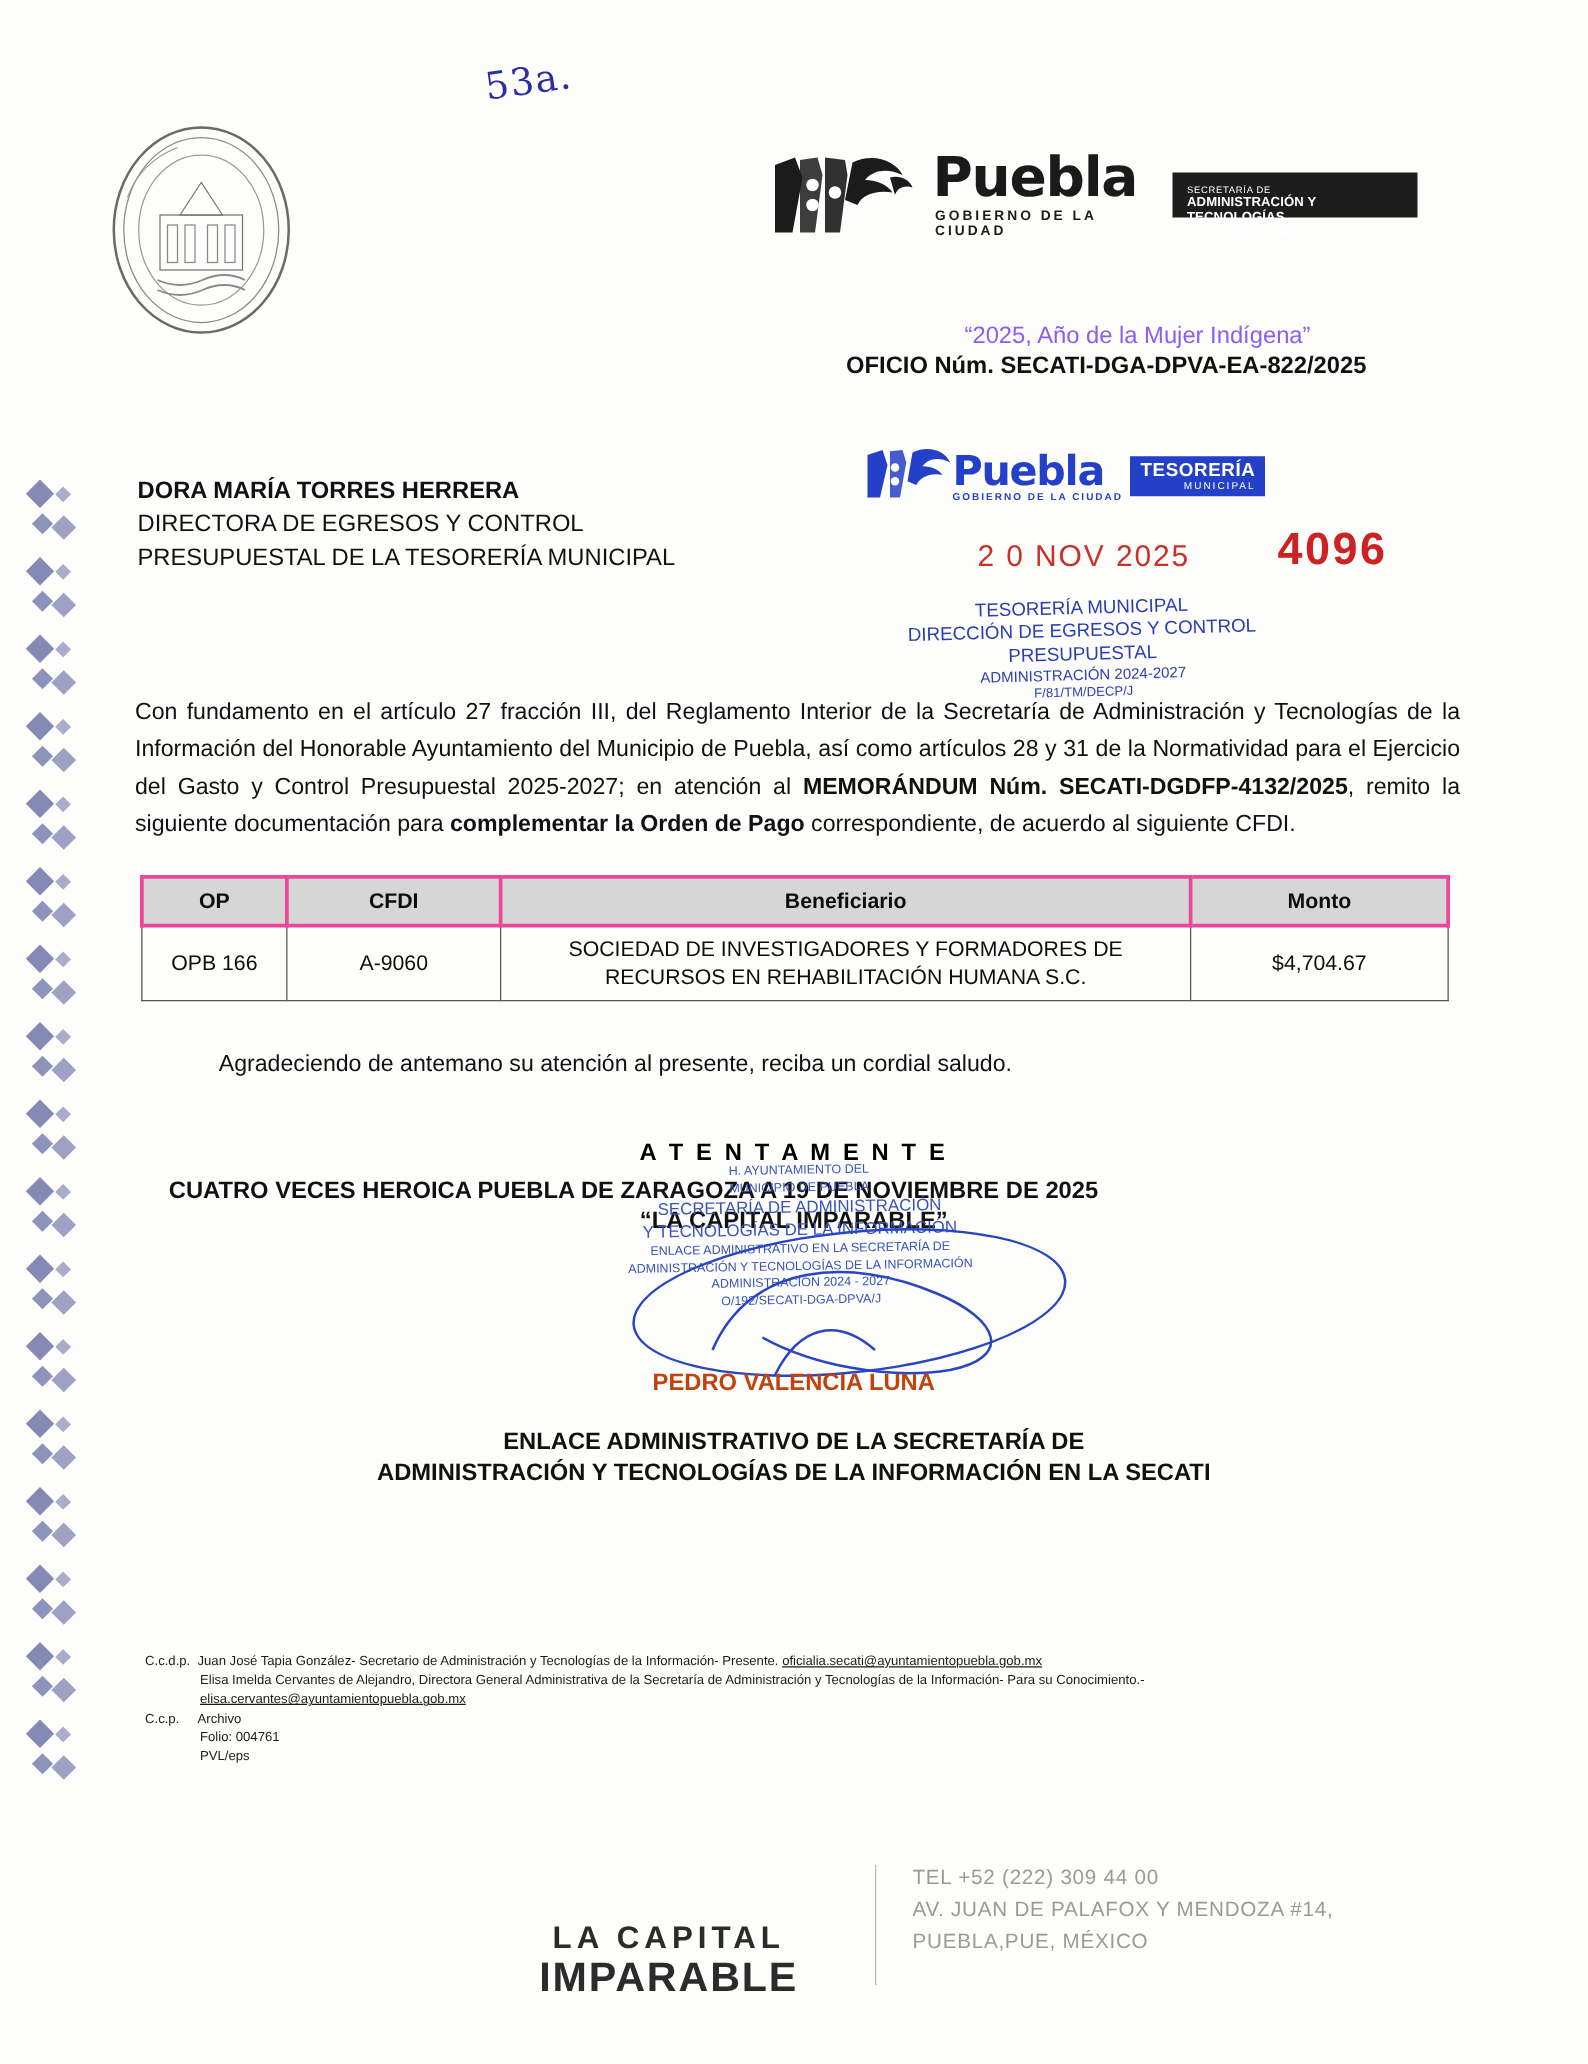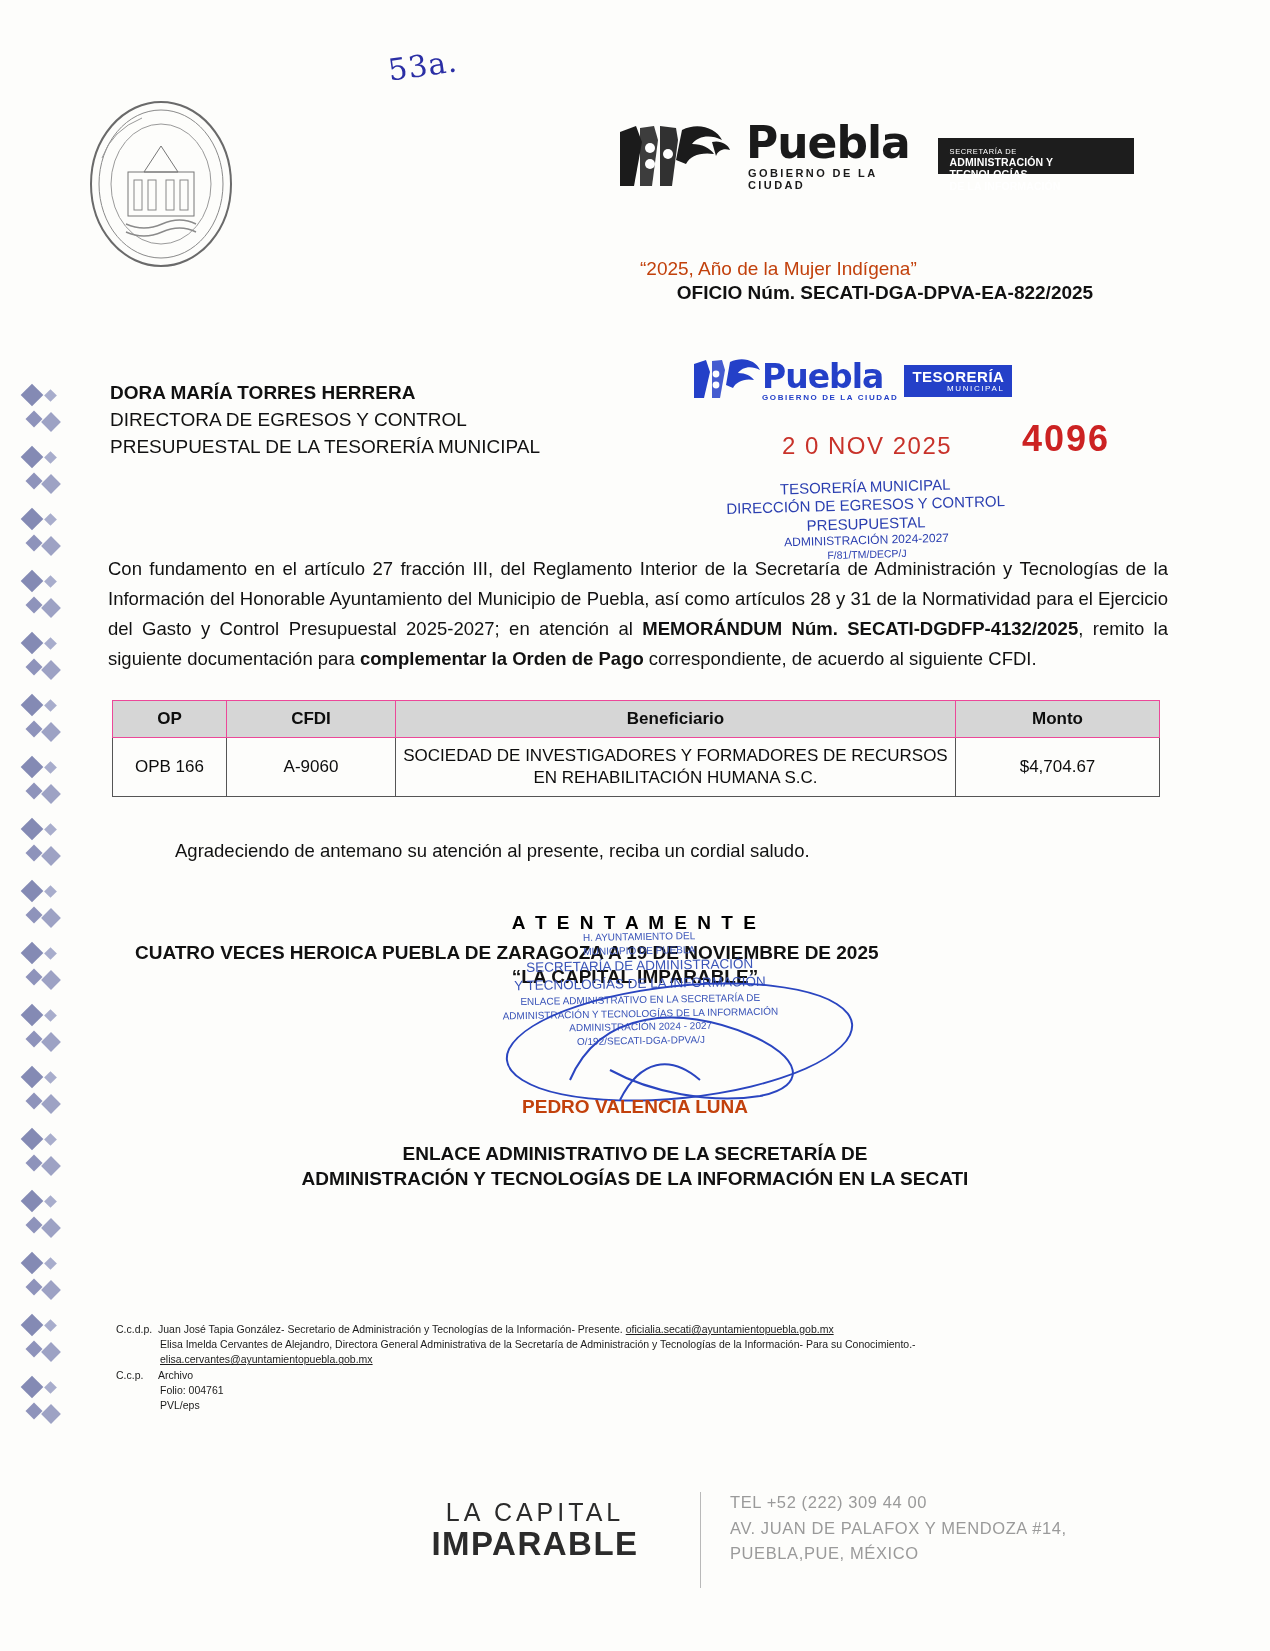--- a/index.html
+++ b/index.html
@@ -139,22 +139,23 @@
     letter-spacing: 0.1px;
     line-height: 1.15;
   }
 
   
   .year-line {
     position: absolute;
     left: 640px;
     top: 258px;
     width: 540px;
+    text-align: center;
     font-size: 19px;
-    color: #c2410c;
+    color: #8b5cf6;
   }
   .oficio-line {
     position: absolute;
     left: 590px;
     top: 282px;
     width: 590px;
     text-align: center;
     font-size: 19px;
     font-weight: bold;
     color: #111;
@@ -255,21 +256,21 @@
   .tbl {
     position: absolute;
     left: 112px;
     top: 700px;
     width: 1048px;
     border-collapse: collapse;
     font-size: 17px;
   }
   .tbl th {
     background: #d6d6d6;
-    border: 1px solid #ec4899;
+    border: 3px solid #ec4899;
     font-weight: bold;
     padding: 8px 4px;
     text-align: center;
   }
   .tbl td {
     border: 1px solid #555;
     padding: 7px 6px;
     text-align: center;
     line-height: 1.28;
   }
@@ -393,22 +394,23 @@
   .brand {
     position: absolute;
     left: 390px;
     top: 1498px;
     width: 290px;
     color: #2b2b2b;
     text-align: center;
   }
   .brand .l1 {
     font-size: 25px;
-    font-weight: normal;
+    font-weight: bold;
     letter-spacing: 4px;
+    margin-top: 38px;
   }
   .brand .l2 {
     font-size: 33px;
     font-weight: bold;
     letter-spacing: 1.5px;
     line-height: 1;
   }
   .brand-divider {
     position: absolute;
     left: 700px;

